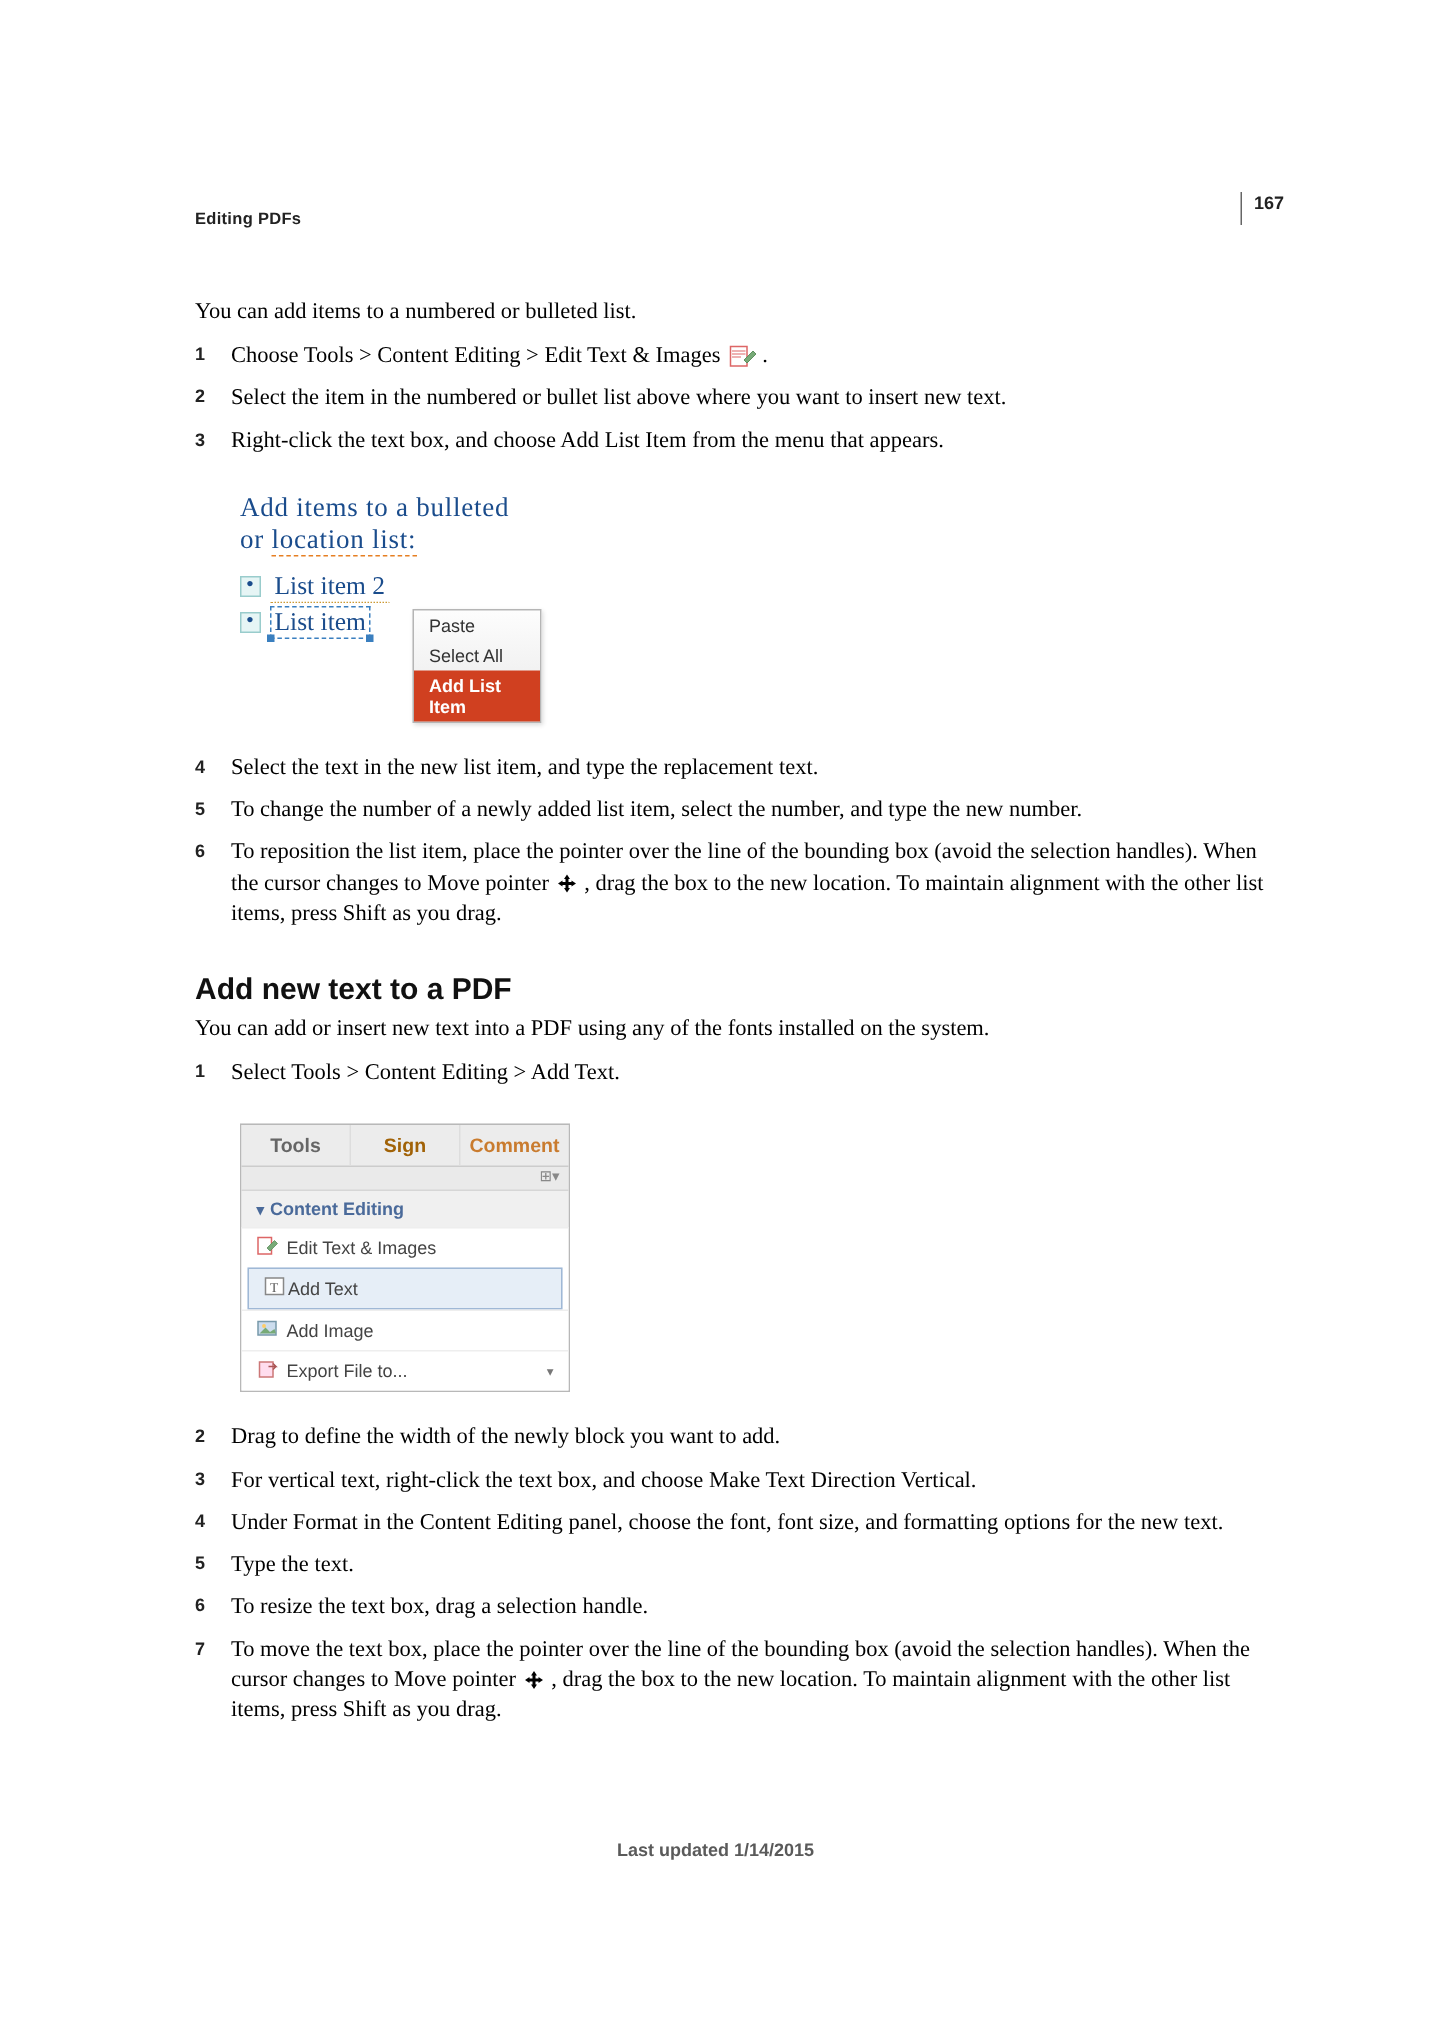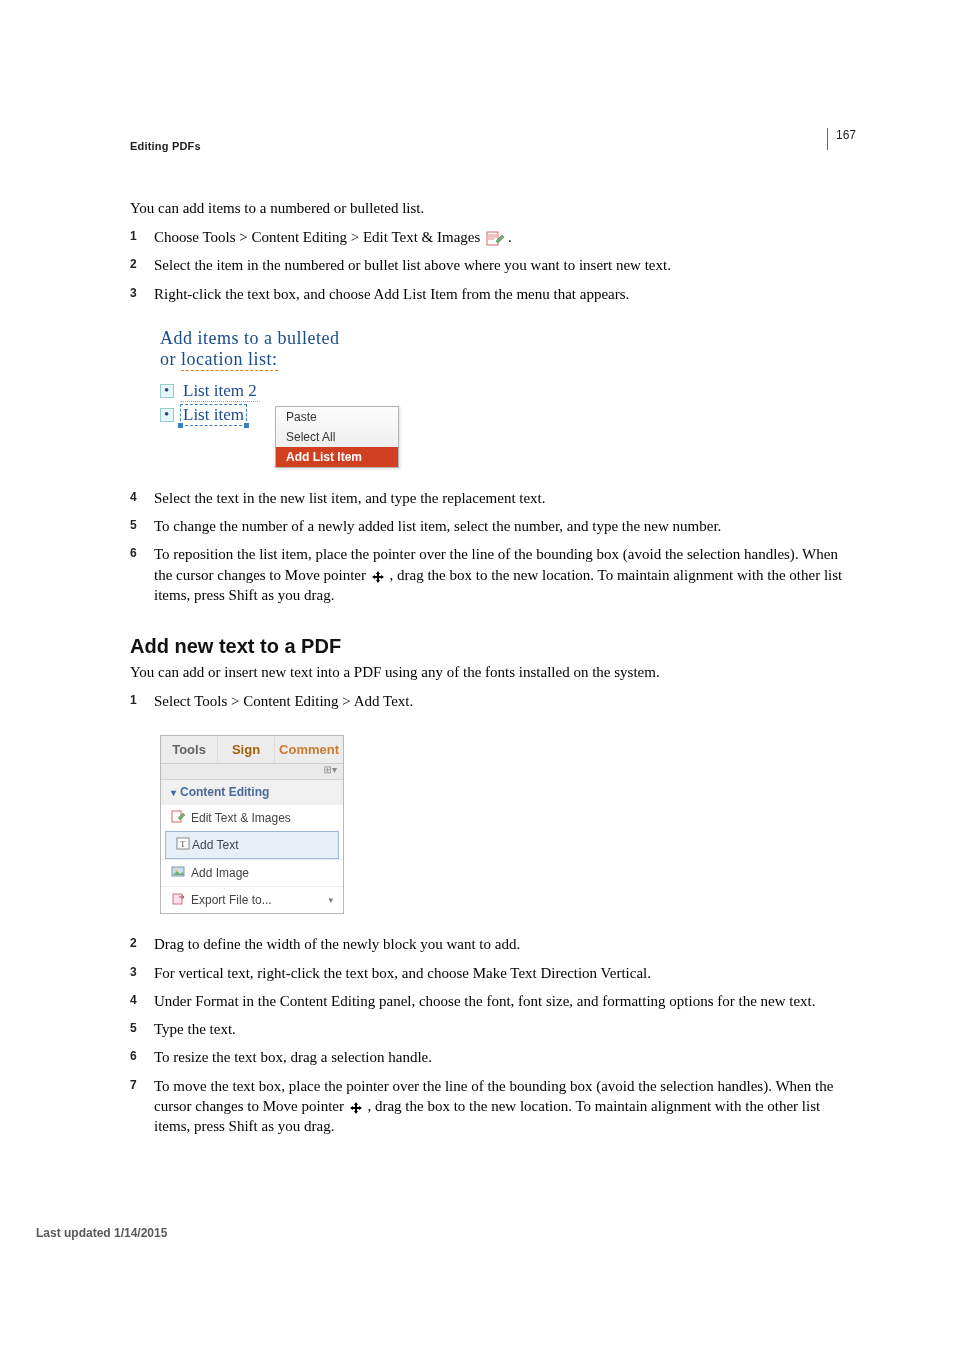--- a/index.html
+++ b/index.html
@@ -15,21 +15,21 @@
     .page {
       padding: 140px 95px 50px 130px;
       position: relative;
     }
     .page-number {
       position: absolute;
       top: 128px;
       right: 98px;
       font-family: "Helvetica Neue", Arial, sans-serif;
       font-size: 12px;
-      font-weight: normal;
+      font-weight: bold;
       color: #222;
       border-left: 1px solid #666;
       padding-left: 8px;
       padding-bottom: 8px;
     }
     .section-label {
       font-family: "Helvetica Neue", Arial, sans-serif;
       font-weight: bold;
       font-size: 11px;
       color: #222;
@@ -156,38 +156,38 @@
       position: absolute;
       width: 5px; height: 5px;
       background: #3a7fbf;
       bottom: -3px;
     }
     .fig1-list li:nth-child(3) .label::before { left: -3px; }
     .fig1-list li:nth-child(3) .label::after { right: -3px; }
     .context-menu {
       margin-left: 115px;
       margin-top: -22px;
-      width: 124px;
+      width: 86px;
       border: 1px solid #b5b5b5;
       background: linear-gradient(#fdfdfd, #e8e8e8);
       font-family: Tahoma, Arial, sans-serif;
       font-size: 12px;
       box-shadow: 1px 1px 3px rgba(0,0,0,0.15);
     }
     .context-menu .item {
       padding: 3px 10px;
       color: #333;
     }
     .context-menu .item.selected {
       background: #d04020;
       color: #fff;
       font-weight: bold;
     }
     .fig2 {
-      width: 184px;
+      width: 220px;
       border: 1px solid #b8b8b8;
       font-family: Tahoma, "Segoe UI", Arial, sans-serif;
       font-size: 12px;
       background: #f4f4f4;
     }
     .fig2-tabs {
       display: flex;
       border-bottom: 1px solid #ccc;
       background: #ececec;
     }
@@ -248,30 +248,29 @@
     }
     .fig2-items .row.last::after {
       content: "▾";
       position: absolute;
       right: 10px;
       font-size: 9px;
       color: #777;
       top: 8px;
     }
     .footer {
-      text-align: left;
+      text-align: center;
       font-family: "Helvetica Neue", Arial, sans-serif;
       font-weight: bold;
       font-size: 12px;
       color: #5a5a5a;
       position: absolute;
       bottom: 110px;
       left: 0;
       right: 0;
-      padding-left: 36px;
     }
     h2.second {
       margin-top: 30px;
     }
   </style>
 </head>
 <body>
 
 <div class="page">
   <div class="page-number">167</div>

